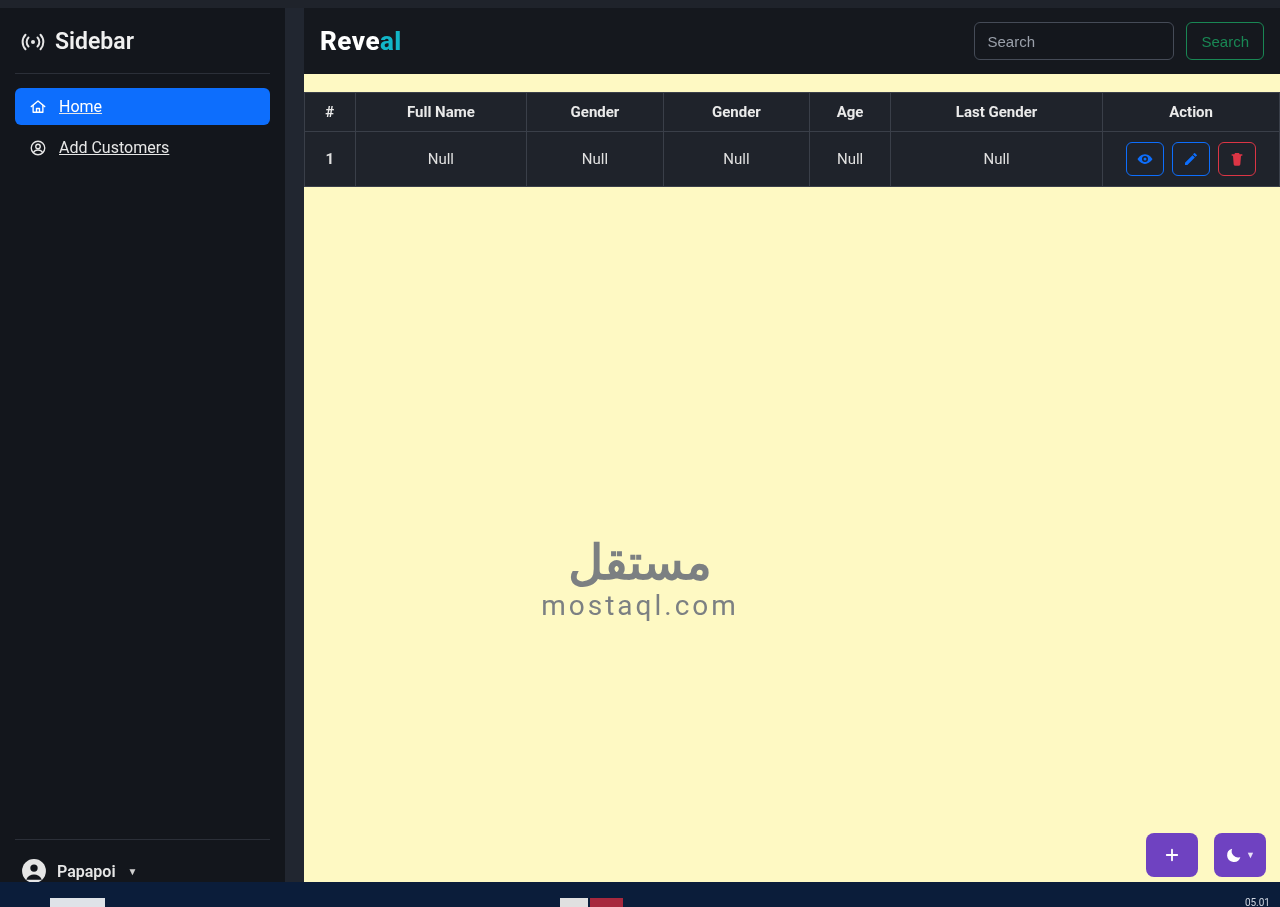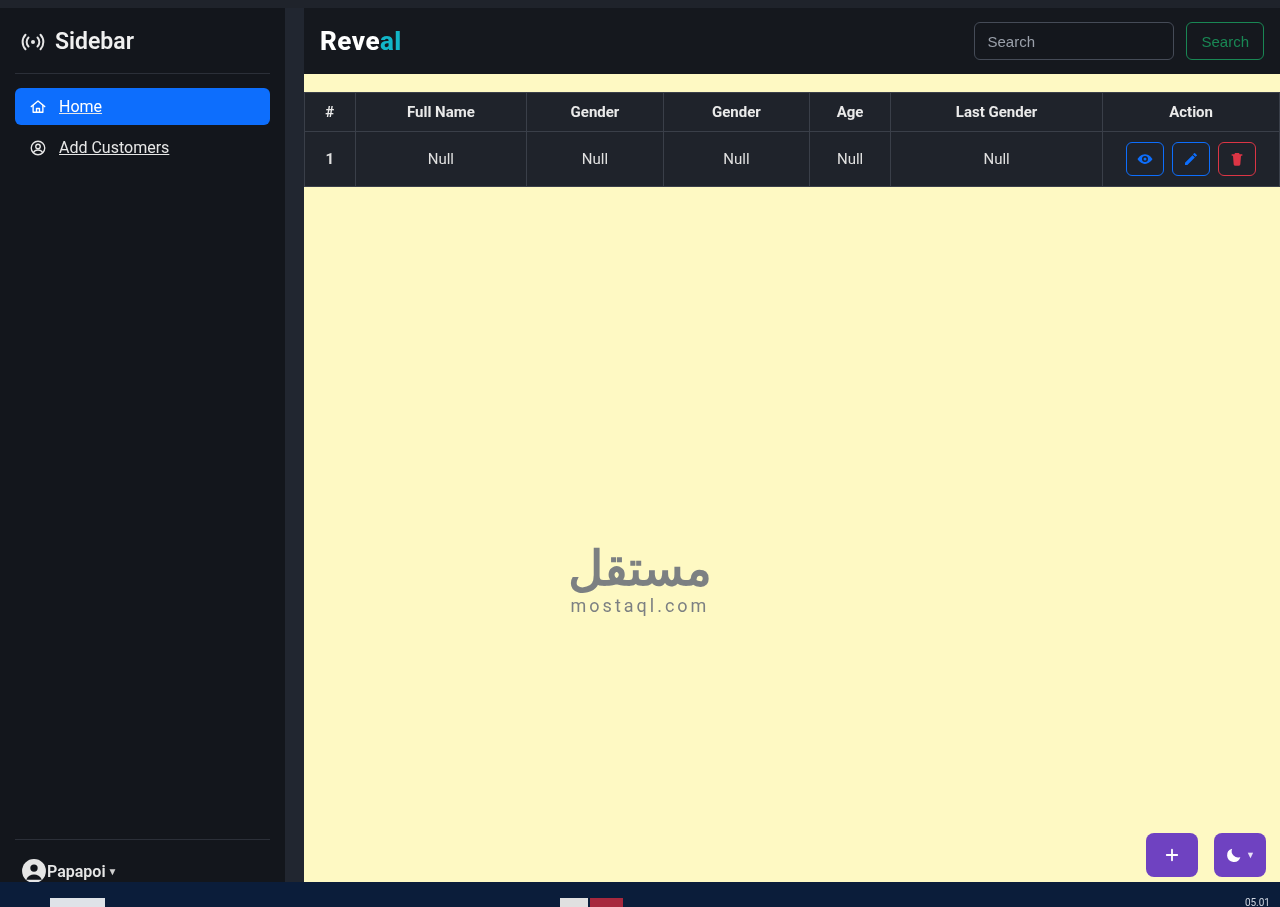--- a/index.html
+++ b/index.html
@@ -41,21 +41,21 @@
     display:flex; align-items:center; gap:12px;
     padding: 9px 14px;
     border-radius: 6px;
     font-size: 16px;
     color:#e6e6e6;
     cursor:pointer;
   }
   .nav-item.active { background:#0d6efd; color:#fff; }
   .sidebar-spacer { flex:1; }
   .user-row {
-    display:flex; align-items:center; gap:0;
+    display:flex; align-items:center; gap:10px;
     padding: 10px 6px 6px 6px;
     font-size: 16px; font-weight:600;
   }
   .caret { font-size:10px; color:#cfcfcf; margin-left:2px; }
 
   
   .gutter { width: 19px; background:#212630; }
 
   
   .main { flex:1; display:flex; flex-direction:column; background:#fef9c3; min-width:0; }
@@ -145,21 +145,21 @@
     position:absolute;
     left:50%; top:64%;
     transform:translate(-50%,-50%);
     text-align:center;
     color:#6e737c;
     pointer-events:none;
     user-select:none;
     opacity:.9;
   }
   .watermark .wm1 { font-size:48px; font-weight:700; line-height:1; font-family: "Segoe UI", Tahoma, sans-serif; }
-  .watermark .wm2 { font-size:18px; letter-spacing:3px; margin-top:2px; }
+  .watermark .wm2 { font-size:28px; letter-spacing:3px; margin-top:2px; }
 
   
   .taskbar-strip {
     position:absolute; left:0; bottom:0;
     width:100%; height:25px;
     background:#0b1d3a;
   }
   .taskbar-chunk {
     position:absolute; bottom:0; height:9px;
   }

